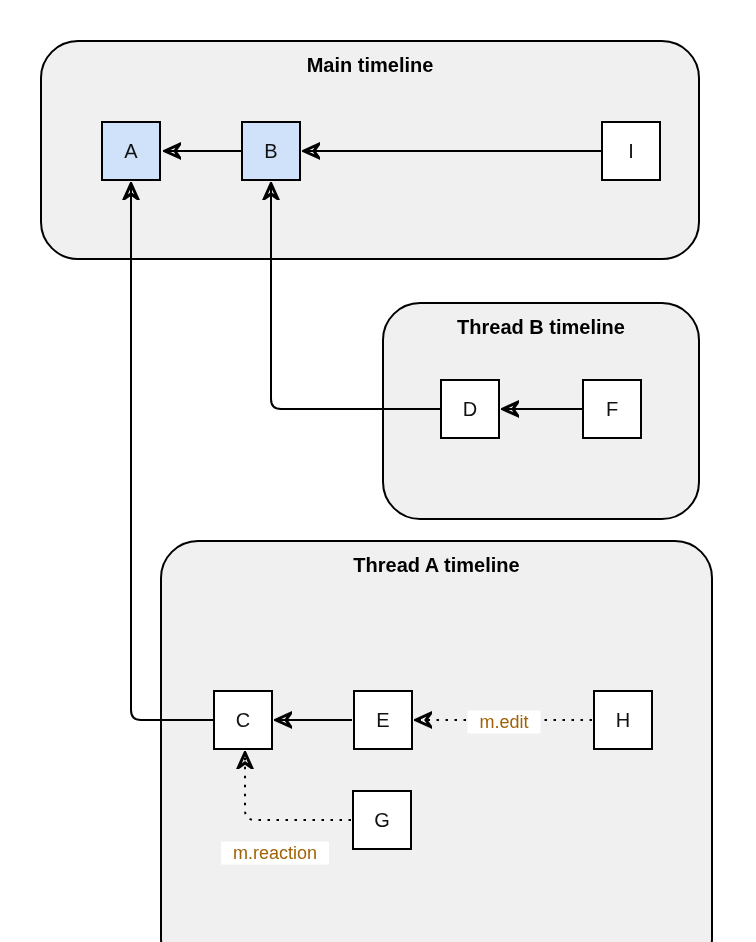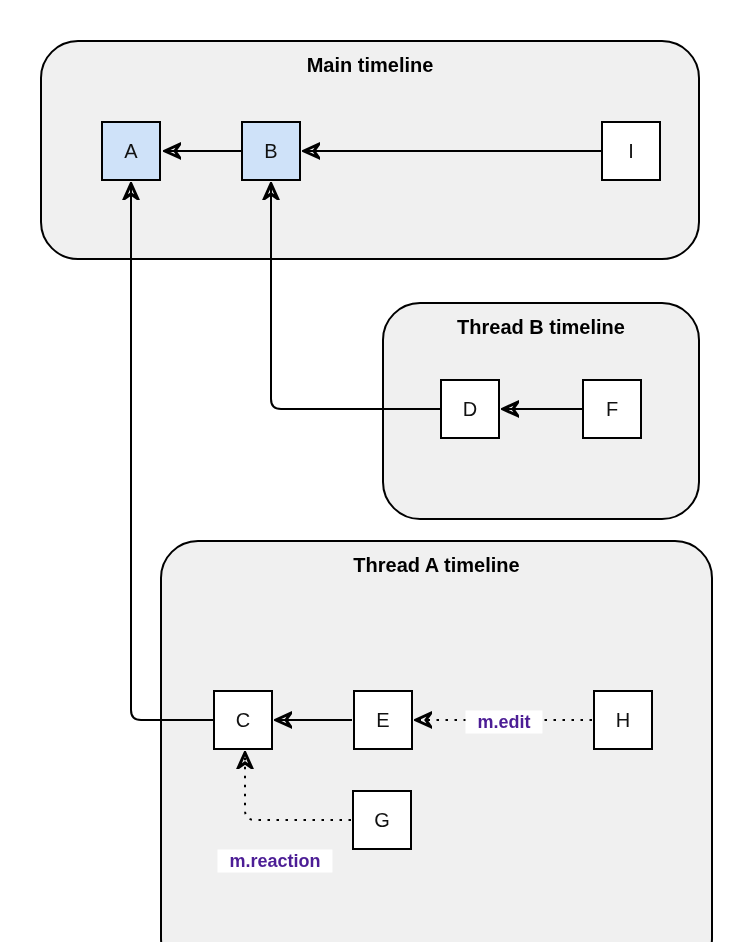--- a/index.html
+++ b/index.html
@@ -52,24 +52,23 @@
   }
   svg.edges .dotted{
     stroke-dasharray:2.5 6.5;
   }
   .edge-label{
     position:absolute;
     transform:translate(-50%,-50%);
     background:var(--label-bg);
     padding:1px 12px;
     font-size:18px;
-    color:#4c1d95;
+    color:#a16207;
     z-index:4;
     white-space:nowrap;
-    font-weight:bold;
   }
 </style>
 </head>
 <body>
 
 <div id="canvas">
 
   <div class="container" style="left:382px;top:302px;width:318px;height:218px;">
     <div class="container-title">Thread B timeline</div>
   </div>
@@ -137,15 +136,15 @@
     <span>E</span>
   </div>
   <div class="node" style="left: 593px; top: 690px; background: rgb(255, 255, 255);">
     <span>H</span>
   </div>
   <div class="node" style="left: 352px; top: 790px; background: rgb(255, 255, 255);">
     <span>G</span>
   </div>
 
   <div class="edge-label" style="left:504px;top:722px;">m.edit</div>
-  <div class="edge-label" style="left:275px;top:853px;margin-top:8px;">m.reaction</div>
+  <div class="edge-label" style="left:275px;top:853px;">m.reaction</div>
 
 </div>
 
 </body></html>

